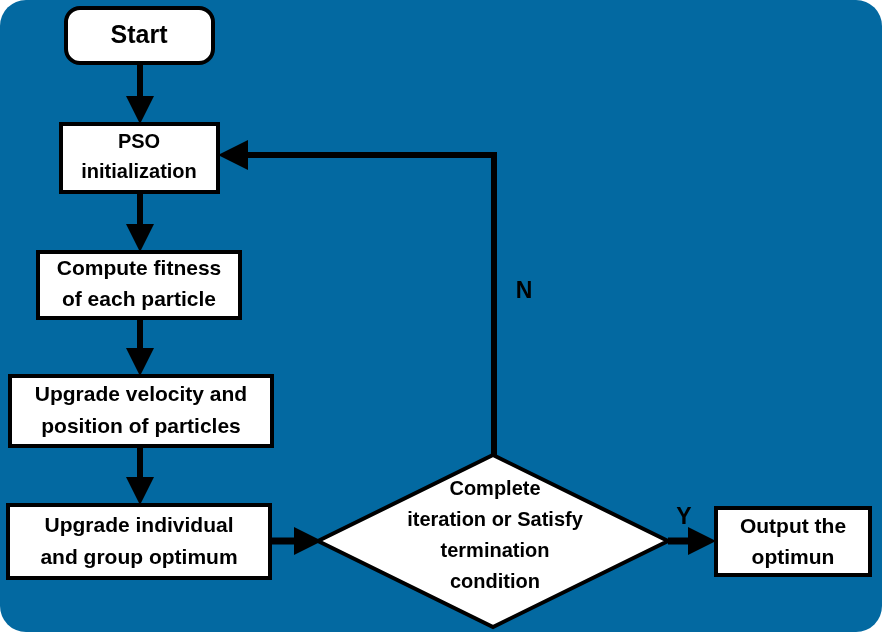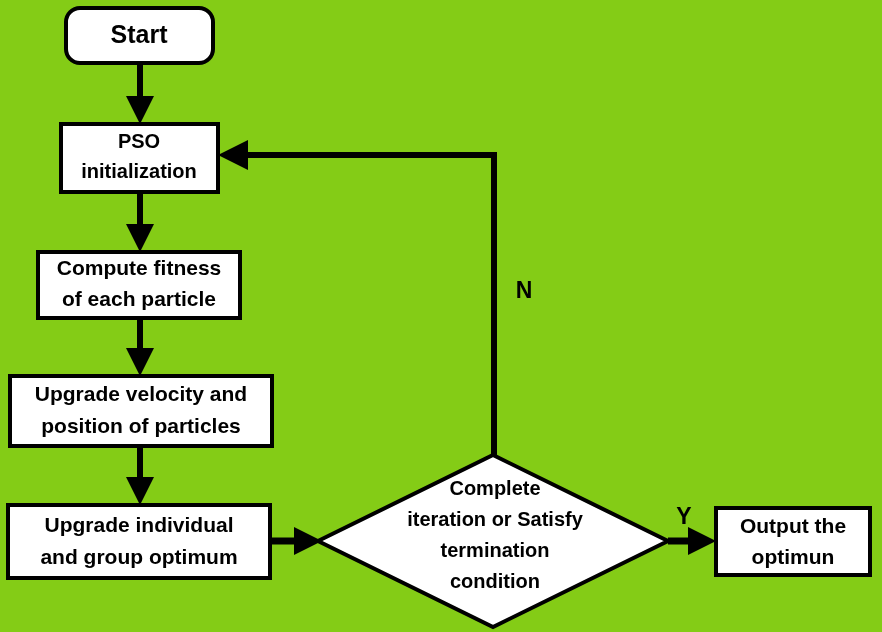--- a/index.html
+++ b/index.html
@@ -4,23 +4,24 @@
 <style>
   html, body {
     margin: 0;
     padding: 0;
     background: #ffffff;
   }
   #canvas {
     position: relative;
     width: 882px;
     height: 632px;
-    background: #84cc16;
+    background: #0369a1;
     overflow: hidden;
     font-family: "Liberation Sans", sans-serif;
+    border-radius: 26px;
   }
   svg#flow {
     position: absolute;
     left: 0;
     top: 0;
     width: 882px;
     height: 632px;
   }
   .node-shape {
     fill: #ffffff;

